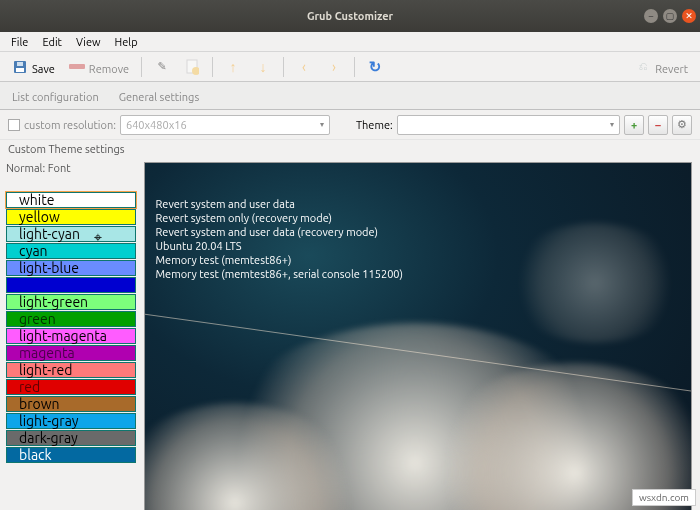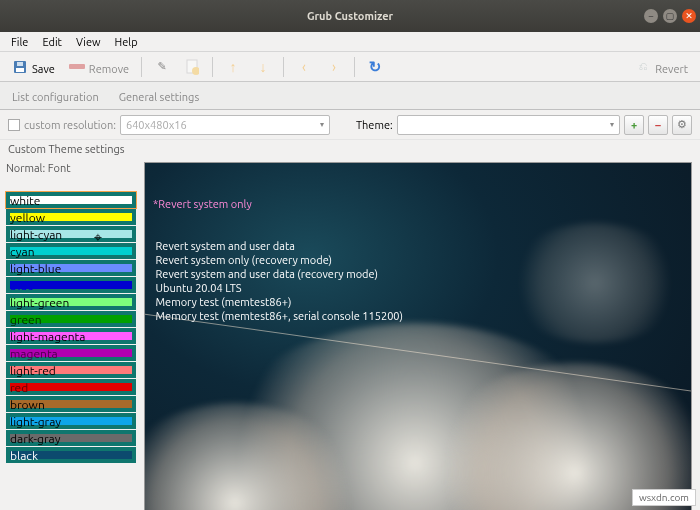--- a/index.html
+++ b/index.html
@@ -20,21 +20,21 @@
 .tab.active{color:#dd4814;border-bottom:3px solid #dd4814;font-weight:500}
 .optrow{height:30px;display:flex;align-items:center;padding:0 8px;gap:4px;border-bottom:1px solid #e5e5e5}
 .chk{width:12px;height:12px;border:1px solid #aaa;background:#fff}
 .combo{border:1px solid #bbb;background:#fff;height:20px;display:flex;align-items:center;padding:0 5px;color:#aaa;border-radius:2px}
 .combo .arr{margin-left:auto;font-size:8px;color:#888}
 .smbtn{width:20px;height:20px;border:1px solid #bbb;background:linear-gradient(#fefefe,#e6e6e6);border-radius:2px;display:flex;align-items:center;justify-content:center}
 .sectionlbl{padding:3px 8px;color:#555;background:#f2f1f0}
 .mainrow{display:flex;height:380px}
 .sidebar{width:142px;padding:4px 6px;overflow:auto}
 .sblbl{color:#555;margin-bottom:18px}
-.swatch{height:16px;border:4px solid #0f766e;margin-bottom:1px;padding:0 0;display:flex;align-items:center;cursor:pointer;font-size:12px}
+.swatch{height:16px;border:1px solid #0f766e;margin-bottom:1px;padding:0 12px;display:flex;align-items:center;cursor:pointer;font-size:14px}
 .preview{flex:1;margin:4px 8px 4px 2px;border:1px solid #999;position:relative;overflow:hidden;background:radial-gradient(ellipse at 30% 25%,#1a4a5a 0%,#0d2838 35%,#0a1520 100%)}
 .cloud{position:absolute;border-radius:50%;background:radial-gradient(circle,rgba(255,250,240,.9),rgba(240,220,200,.4) 50%,transparent 70%);filter:blur(3px)}
 .bootlist{position:absolute;top:6px;left:8px;font-family:monospace;font-size:11px;line-height:14px;color:#fff;white-space:pre}
 .bootsel{color:#ff8ad8}
 .footer{position:absolute;bottom:4px;right:4px;background:#fff;border:1px solid #ccc;padding:2px 6px;font-size:10px;color:#666}
 .cursor{position:absolute;left:94px;top:229px;font-size:14px;color:#000;pointer-events:none}
 </style>
 </head>
 <body>
 
@@ -153,30 +153,29 @@
         <div class="swatch" style="background: rgb(0, 0, 208); color: rgb(0, 0, 208);">blue</div>
         <div class="swatch" style="background: rgb(124, 255, 124); color: rgb(0, 0, 0);">light-green</div>
         <div class="swatch" style="background: rgb(0, 160, 0); color: rgb(0, 48, 0);">green</div>
         <div class="swatch" style="background: rgb(255, 92, 255); color: rgb(0, 0, 0);">light-magenta</div>
         <div class="swatch" style="background: rgb(176, 0, 176); color: rgb(74, 0, 74);">magenta</div>
         <div class="swatch" style="background: rgb(255, 122, 122); color: rgb(0, 0, 0);">light-red</div>
         <div class="swatch" style="background: rgb(224, 0, 0); color: rgb(96, 0, 0);">red</div>
         <div class="swatch" style="background: rgb(168, 106, 42); color: rgb(0, 0, 0);">brown</div>
         <div class="swatch" style="background: #0ea5e9; color: rgb(0, 0, 0);">light-gray</div>
         <div class="swatch" style="background: rgb(106, 106, 106); color: rgb(0, 0, 0);">dark-gray</div>
-        <div class="swatch" style="background: #0c4a6e; color: rgb(255, 255, 255);">black</div>
+        <div class="swatch" style="background: #0369a1; color: rgb(255, 255, 255);">black</div>
       </div>
   </div>
   <div class="preview">
     <div class="cloud" style="width:420px;height:280px;left:60px;top:160px"></div>
     <div class="cloud" style="width:260px;height:200px;left:-40px;top:240px"></div>
     <div class="cloud" style="width:300px;height:220px;left:280px;top:200px"></div>
     <div class="cloud" style="width:180px;height:120px;left:360px;top:60px;opacity:.35"></div>
     <div style="position:absolute;width:600px;height:1px;background:rgba(255,240,220,.5);top:190px;left:-20px;transform:rotate(8deg)"></div>
     <div class="bootlist">
-      <div class="bootsel">*Revert system only</div>
       <div id="bootentries"><div> Revert system and user data</div><div> Revert system only (recovery mode)</div><div> Revert system and user data (recovery mode)</div><div> Ubuntu 20.04 LTS</div><div> Memory test (memtest86+)</div><div> Memory test (memtest86+, serial console 115200)</div></div>
     </div>
   </div>
 </div>
 
 <div class="cursor">⌖</div>
 <div class="footer">wsxdn.com</div>
 
 </body></html>

